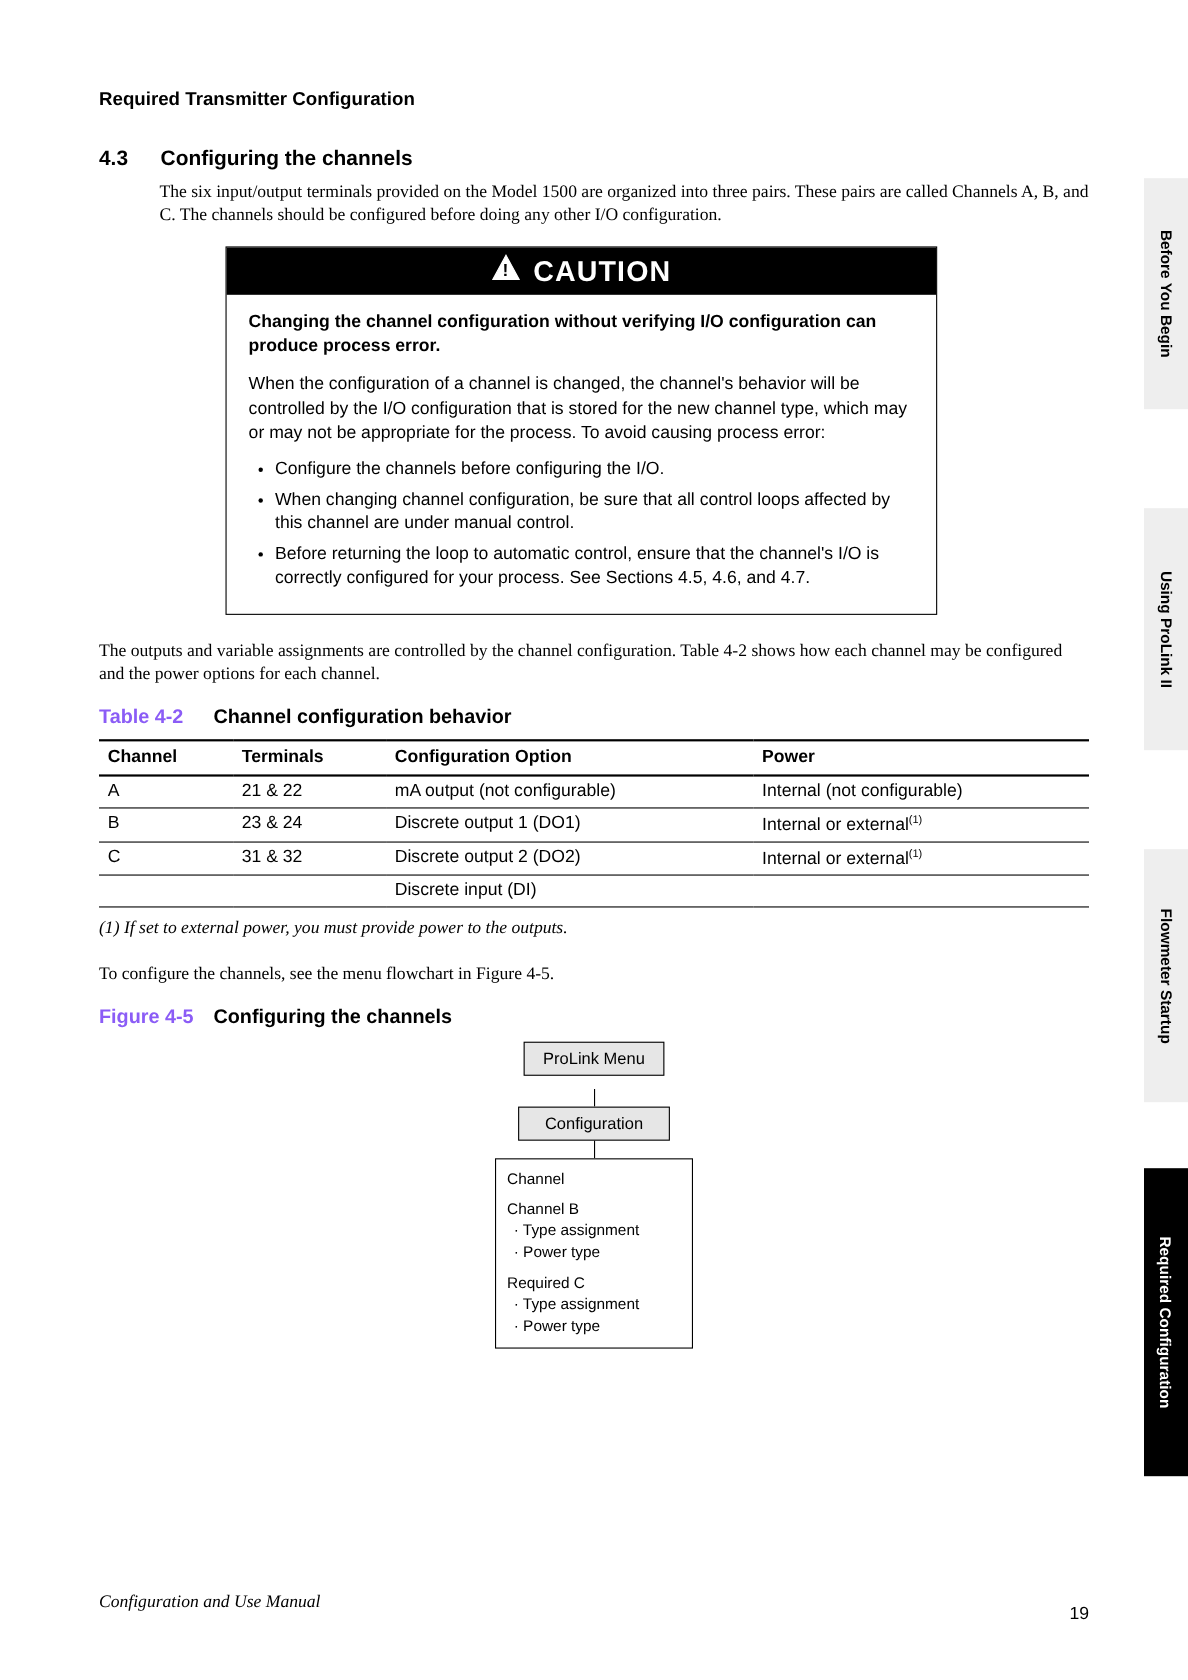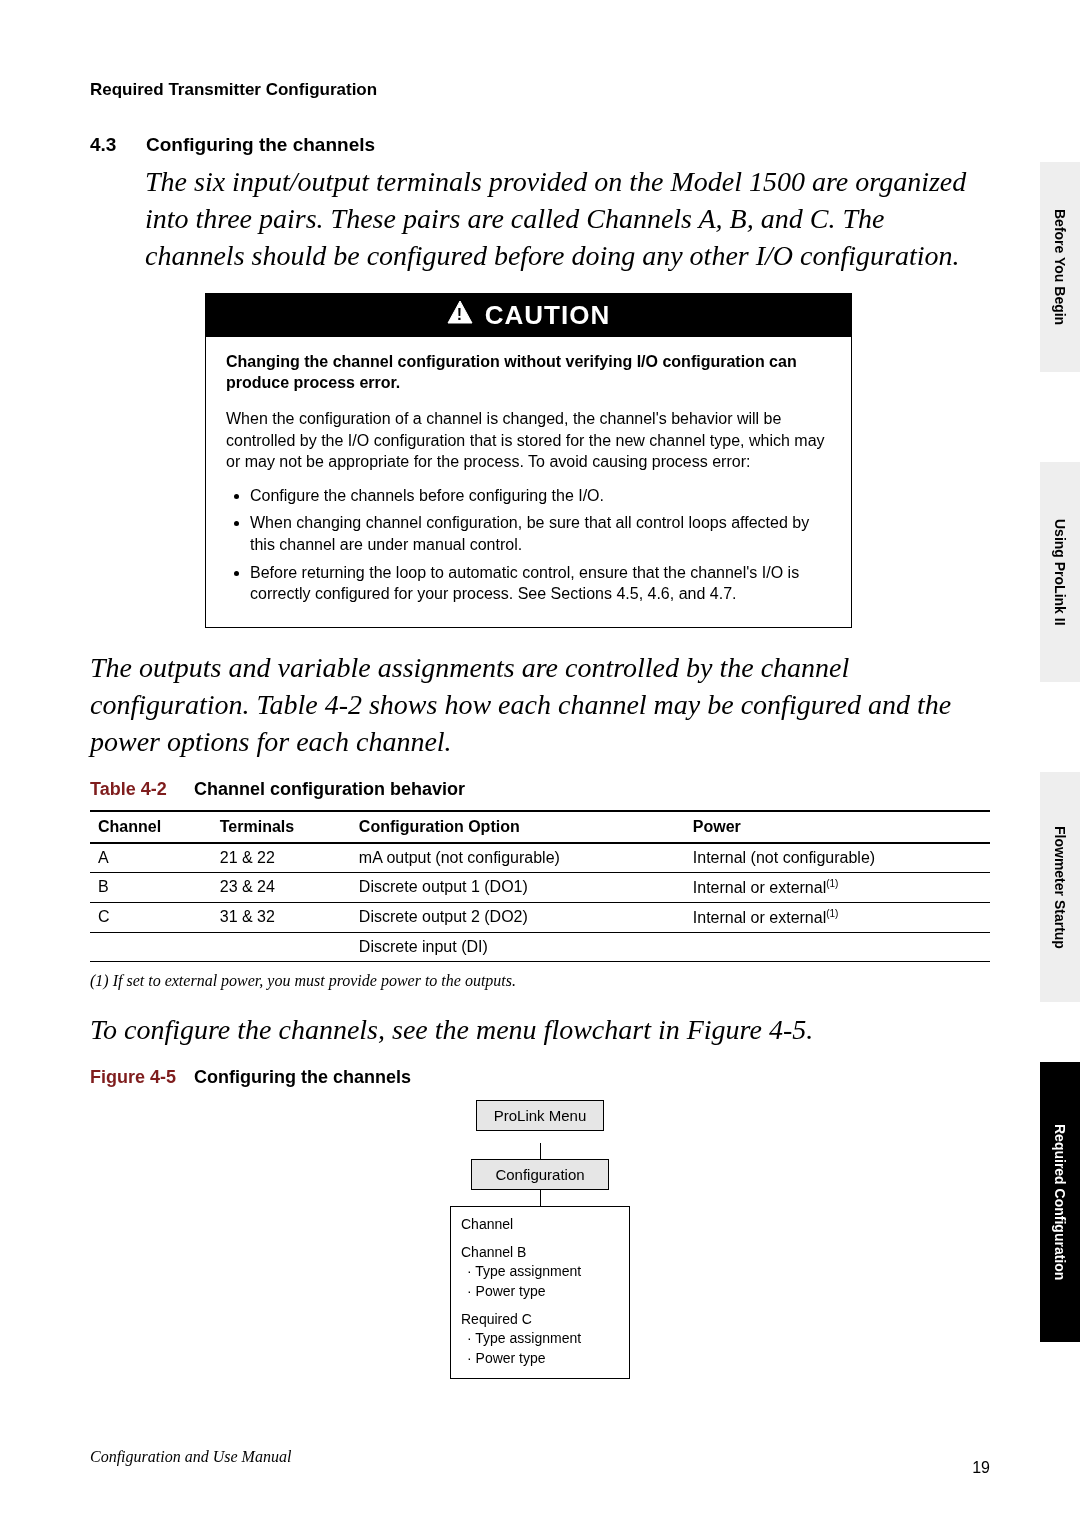--- a/index.html
+++ b/index.html
@@ -16,21 +16,21 @@
   .section-head{margin-bottom:8px;}
   .section-num{
     font-family:Arial,Helvetica,sans-serif;
     font-weight:bold;font-size:19px;display:inline-block;width:52px;
   }
   .section-title{
     font-family:Arial,Helvetica,sans-serif;
     font-weight:bold;font-size:19px;
   }
   .body-para{
-    font-size:28px;line-height:1.32;margin:0 0 18px 55px;font-style:italic;
+    font-size:16px;line-height:1.32;margin:0 0 18px 55px;
   }
   
   .caution-wrap{margin:0 0 22px 115px;width:645px;border:1.5px solid #000;}
   .caution-bar{
     background:#000;color:#fff;text-align:center;
     font-family:Arial,Helvetica,sans-serif;font-weight:bold;
     font-size:26px;letter-spacing:1px;padding:6px 0;
     display:flex;align-items:center;justify-content:center;gap:12px;
   }
   .caution-icon{display:inline-block;}
@@ -39,21 +39,21 @@
     font-family:Arial,Helvetica,sans-serif;font-size:16px;line-height:1.35;
   }
   .caution-body .bold{font-weight:bold;margin-bottom:14px;}
   .caution-body ul{margin:10px 0 0 0;padding-left:24px;}
   .caution-body li{margin-bottom:6px;}
   .caution-body p{margin:0 0 12px 0;}
   
   .tbl-caption{margin:10px 0 10px 0;}
   .tbl-tag{
     font-family:Arial,Helvetica,sans-serif;font-weight:bold;
-    color:#7f1d1d;font-size:18px;display:inline-block;width:100px;
+    color:#8b5cf6;font-size:18px;display:inline-block;width:100px;
   }
   .tbl-title{
     font-family:Arial,Helvetica,sans-serif;font-weight:bold;
     font-size:18px;
   }
   table.cfg{
     width:100%;border-collapse:collapse;
     font-family:Arial,Helvetica,sans-serif;font-size:16px;
   }
   table.cfg thead th{

